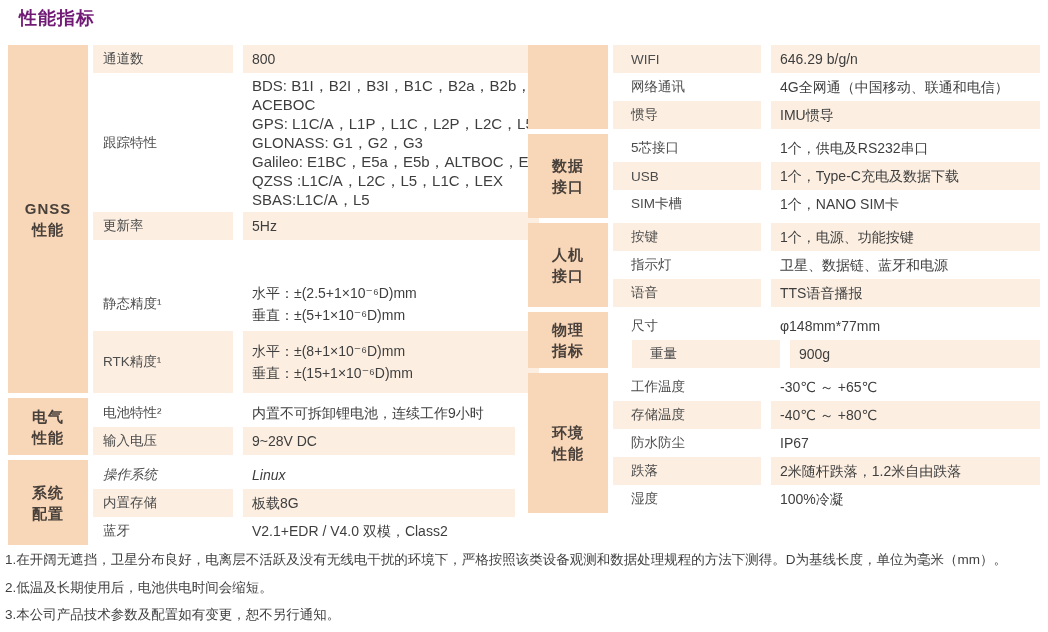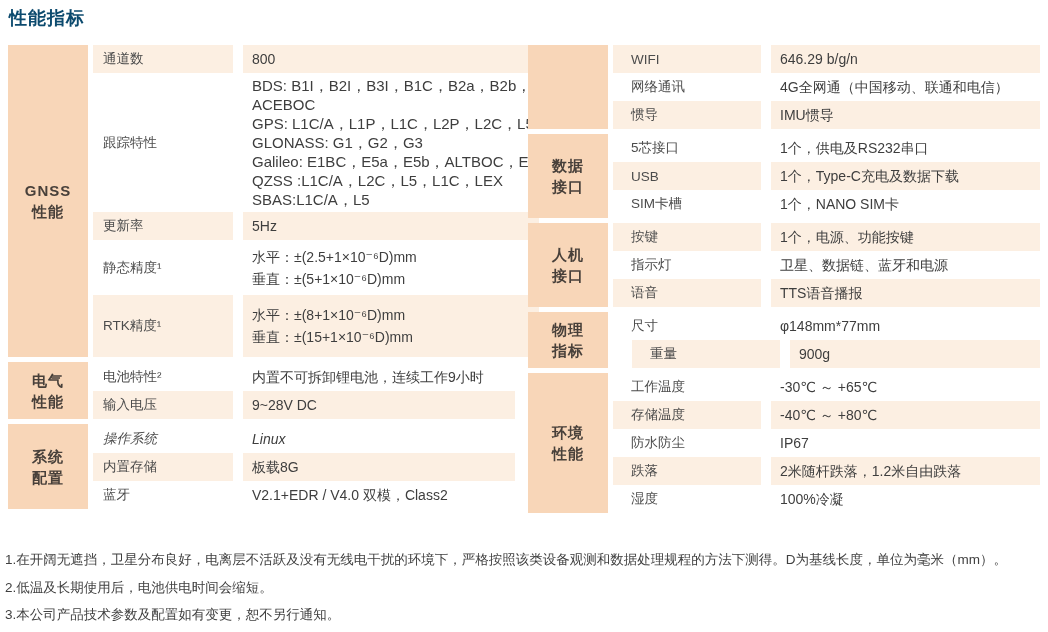--- a/index.html
+++ b/index.html
@@ -2,22 +2,22 @@
 <html><head>
 <meta charset="utf-8">
 <style>
   html,body{margin:0;padding:0;background:#ffffff;}
   body{
     width:1048px;height:632px;position:relative;overflow:hidden;
     font-family:"Liberation Sans","DejaVu Sans",sans-serif;
     -webkit-font-smoothing:antialiased;
   }
   .page-title{
-    position:absolute;left:9px;top:6px;
-    font-size:18px;font-weight:bold;color:#0c4a6e;letter-spacing:1px;
+    position:absolute;left:19px;top:6px;
+    font-size:18px;font-weight:bold;color:#701a75;letter-spacing:1px;
   }
   .spec-table{position:absolute;top:45px;}
   .spec-table.tbl-left{left:8px;width:507px;}
   .spec-table.tbl-right{left:528px;width:512px;}
   .section{display:flex;margin-bottom:5px;}
   .cat{
     width:80px;flex:0 0 80px;background:var(--cat-bg);
     display:flex;align-items:center;justify-content:center;text-align:center;
     font-size:15px;font-weight:bold;line-height:21px;color:var(--cat-fg);
     white-space:pre-line;letter-spacing:1px;
@@ -68,21 +68,21 @@
 GLONASS: G1，G2，G3
 Galileo: E1BC，E5a，E5b，ALTBOC，E6
 QZSS :L1C/A，L2C，L5，L1C，LEX
 SBAS:L1C/A，L5</div>
         </div>
         <div class="row striped" style="min-height: 27px;">
           <div class="label">更新率</div>
           <div class="colgap"></div>
           <div class="value">5Hz</div>
         </div>
-        <div class="row" style="min-height: 55px;">
+        <div class="row" style="min-height: 55px; margin-top: 36px;">
           <div class="label">静态精度¹</div>
           <div class="colgap"></div>
           <div class="value">水平：±(2.5+1×10⁻⁶D)mm
 垂直：±(5+1×10⁻⁶D)mm</div>
         </div>
         <div class="row striped" style="min-height: 62px;">
           <div class="label">RTK精度¹</div>
           <div class="colgap"></div>
           <div class="value">水平：±(8+1×10⁻⁶D)mm
 垂直：±(15+1×10⁻⁶D)mm</div>

